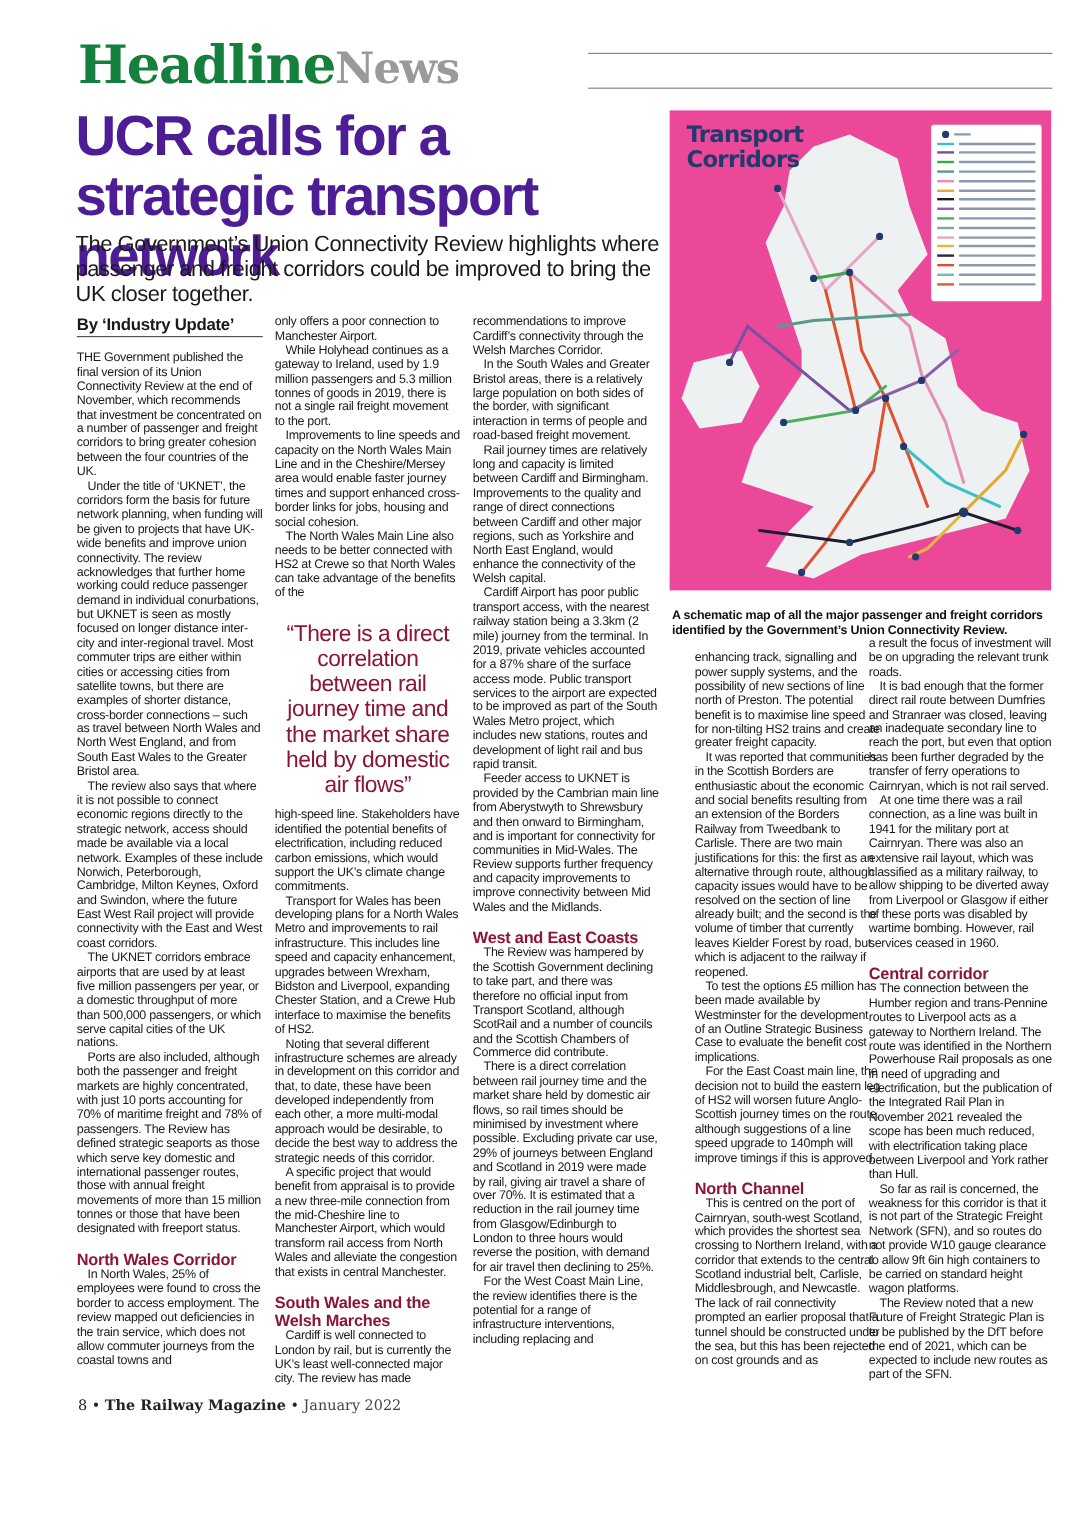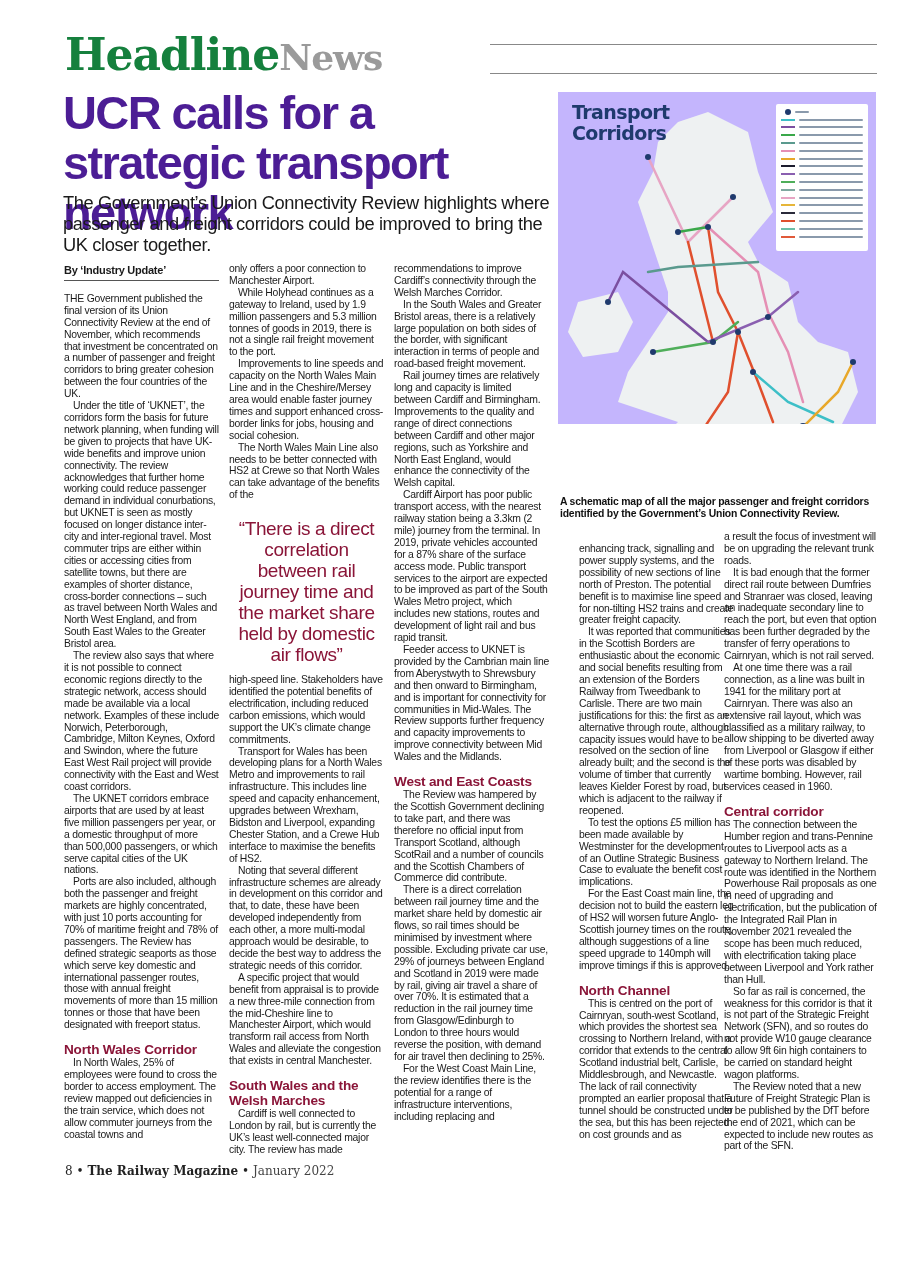--- a/index.html
+++ b/index.html
@@ -12,33 +12,33 @@
   .section-header .title-wrap { position: absolute; left: 0; top: 0; white-space: nowrap; line-height: 50px; }
   .rule-top { position: absolute; left: 425px; right: 0; top: 14px; border-top: 1.5px solid #888; }
   .rule-bot { position: absolute; left: 425px; right: 0; top: 43px; border-top: 1.5px solid #888; }
 
   .headline { position: absolute; left: 63px; top: 88px; width: 495px; font-family: "Liberation Sans", sans-serif; font-weight: bold; font-size: 47px; line-height: 50px; letter-spacing: -1.6px; color: #4c1d95; }
   .standfirst { position: absolute; left: 63px; top: 192px; width: 495px; font-family: "Liberation Sans", sans-serif; font-size: 18.3px; line-height: 21px; letter-spacing: -0.4px; color: #1a1a1a; }
 
   .col { position: absolute; width: 155px; font-family: "Liberation Sans", sans-serif; font-size: 10.4px; line-height: 11.9px; letter-spacing: -0.25px; color: #1a1a1a; }
   .col p { text-indent: 0; }
   .col p.ind { text-indent: 9px; }
-  .byline { font-weight: bold; font-size: 11px; padding-bottom: 3px; border-bottom: 1px solid #555; margin-bottom: 12px; }
+  .byline { font-weight: bold; font-size: 14px; padding-bottom: 3px; border-bottom: 1px solid #555; margin-bottom: 12px; }
   .subhead { font-weight: bold; color: #8a1538; font-size: 13.6px; line-height: 15px; margin-top: 11px; letter-spacing: -0.2px; }
   .pullquote { color: #8a1538; font-size: 19px; line-height: 21px; text-align: center; letter-spacing: -0.4px; margin: 17px 0 9px 0; }
 
-  .map-figure { position: absolute; left: 558px; top: 92px; width: 318px; height: 332px; background: #c4b5fd; overflow: hidden; }
+  .map-figure { position: absolute; left: 558px; top: 92px; width: 318px; height: 400px; background: #ec4899; overflow: hidden; }
   .map-title { position: absolute; left: 14px; top: 10px; font-family: "DejaVu Sans", sans-serif; font-weight: bold; font-size: 19px; line-height: 21px; color: #1f3a6d; letter-spacing: -0.6px; }
   .legend { position: absolute; left: 218px; top: 12px; width: 92px; height: 147px; background: #ffffff; border-radius: 2px; padding: 4px 5px; }
   .legend-row { display: flex; align-items: center; height: 7.8px; }
   .legend-swatch { width: 14px; height: 2px; margin-right: 4px; flex: none; }
   .legend-text { height: 2px; background: #8a9aac; flex: 1; border-radius: 1px; }
   .legend-dot { width: 6px; height: 6px; border-radius: 50%; background: #1f3a6d; margin-right: 4px; margin-left: 4px; }
   .map-svg { position: absolute; left: 0; top: 0; }
-  .caption { position: absolute; left: 560px; top: 496px; width: 320px; font-family: "Liberation Sans", sans-serif; font-weight: bold; font-size: 10.4px; line-height: 12px; letter-spacing: -0.2px; color: #111; }
+  .caption { position: absolute; left: 560px; top: 508px; width: 320px; font-family: "Liberation Sans", sans-serif; font-weight: bold; font-size: 10.4px; line-height: 12px; letter-spacing: -0.2px; color: #111; }
 
   .folio { position: absolute; left: 65px; top: 1164px; font-family: "DejaVu Serif", serif; font-size: 12px; color: #222; white-space: nowrap; }
   .folio .mag { font-weight: bold; }
   .folio .date { color: #444; }
 </style>
 </head>
 <body>
 
 <div class="section-header">
   <div class="title-wrap">

